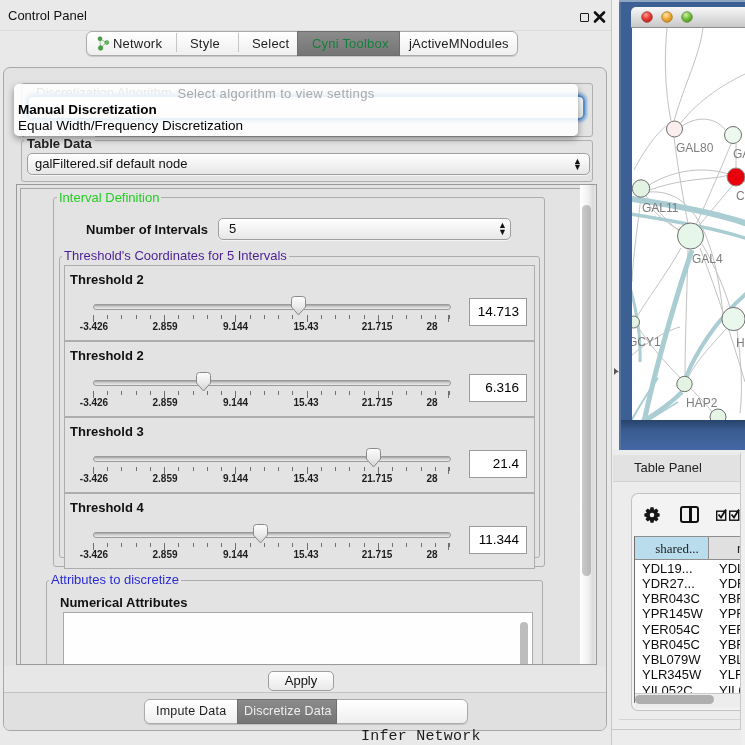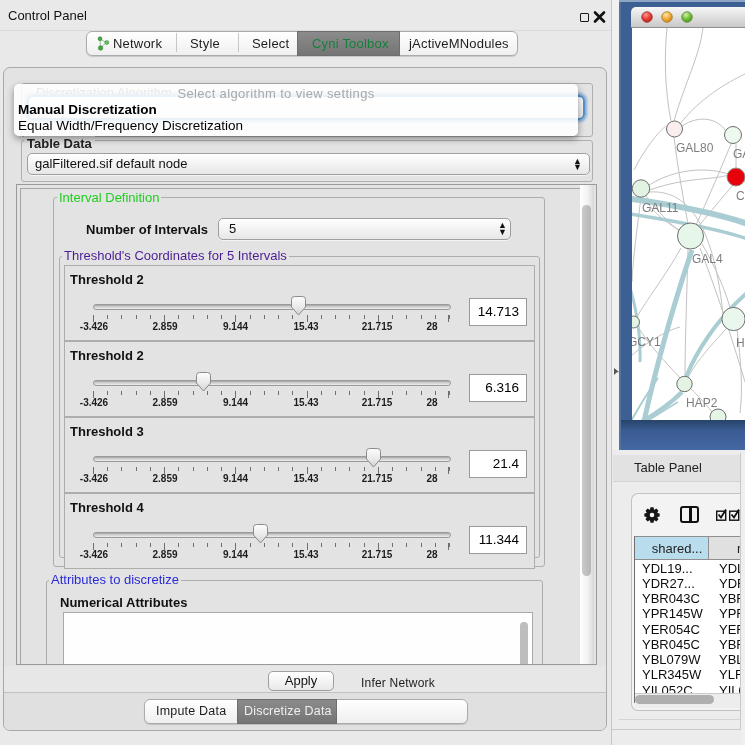--- a/index.html
+++ b/index.html
@@ -204,21 +204,21 @@
 <div class="abs" style="left:582px;top:205px;width:9px;height:371px;background:linear-gradient(90deg,#CACACA,#B6B6B6);border-radius:4.5px;"></div>
 
 <div class="abs" style="left:4px;top:666px;width:602px;height:27px;background:#E7E7E7;"></div>
 <div class="abs" style="left:4px;top:693px;width:602px;height:37px;background:#E0E0E0;border-radius:0 0 6px 6px;"></div>
 <div class="abs" style="left:4px;top:692px;width:602px;height:1px;background:#C2C2C2;"></div>
 <div class="abs" style="left:268px;top:671px;width:66px;height:20px;background:linear-gradient(#FFFFFF,#E9E9E9);border:1px solid #9E9E9E;border-radius:5px;box-sizing:border-box;font-size:13px;color:#111;text-align:center;line-height:18px;">Apply</div>
 <div class="abs seg" style="left:144px;top:699px;width:322px;height:23px;"></div>
 <div class="abs" style="left:237px;top:699px;width:100px;height:25px;background:linear-gradient(#8B8B8B,#757575);border:1px solid #6E6E6E;box-sizing:border-box;"></div>
 <div class="abs segtxt" style="left:156px;top:704px;font-size:12.5px;">Impute Data</div>
 <div class="abs segtxt" style="left:244px;top:704px;color:#EFEFEF;font-size:12.5px;">Discretize Data</div>
-<div class="abs segtxt" style="left:361px;top:676px;font-size:12px;">Infer Network</div>
+<div class="abs segtxt" style="left:361px;top:728px;font-size:15px;font-family:Liberation Mono, monospace;">Infer Network</div>
 
 <div class="abs" style="left:611px;top:0;width:1px;height:745px;background:#C6C6C6;"></div>
 <div class="abs" style="left:612px;top:0;width:7px;height:745px;background:#F1F1F1;"></div>
 <svg class="abs" style="left:613px;top:367px;" width="7" height="9" viewBox="0 0 7 9">
     <path d="M1 8 L1 1 L6 5 L3.5 5.5 Z" fill="#555"></path>
   </svg>
 
 <div class="abs" style="left:14px;top:84px;width:564px;height:52px;background:rgba(255,255,255,0.87);border-radius:5px;box-shadow:0 3px 7px rgba(0,0,0,0.4);"></div>
 <div class="abs" style="left:14px;top:86px;width:524px;text-align:center;font-size:13px;letter-spacing:0.35px;color:#A9A9A9;">Select algorithm to view settings</div>
 <div class="abs" style="left:18px;top:102px;font-size:13.5px;font-weight:bold;color:#000;">Manual Discretization</div>
@@ -326,21 +326,21 @@
         <rect x="0.7" y="2.2" width="9" height="9" stroke-width="1.4"></rect>
         <rect x="13.7" y="2.2" width="9" height="9" stroke-width="1.4"></rect>
         <path d="M2.5,5.5 l2.5,3 L10,0.5" stroke-width="1.8"></path>
         <path d="M15.5,5.5 l2.5,3 L23,0.5" stroke-width="1.8"></path>
       </g>
   </svg>
 
   <div class="abs" style="left:1.5px;top:42px;width:108px;height:166px;border-left:1px solid #6E6E6E;border-top:1px solid #8E8E8E;"></div>
   <div class="abs" style="left:2.5px;top:43px;width:73.5px;height:23px;background:#B9DDED;border-bottom:1px solid #8E8E8E;box-sizing:border-box;"></div>
   <div class="abs" style="left:76px;top:43px;width:34px;height:23px;background:#E0E0E0;border-bottom:1px solid #8E8E8E;border-left:1px solid #8E8E8E;box-sizing:border-box;"></div>
-  <div class="abs" style="left:10px;top:47px;width:70px;text-align:center;font-size:13px;color:#222;">shared...</div>
+  <div class="abs" style="left:10px;top:47px;width:70px;text-align:center;font-size:13px;color:#222;font-family:Liberation Serif, serif;">shared...</div>
   <div class="abs" style="left:105px;top:47px;font-size:13px;color:#222;">n...</div>
   <div class="abs" style="left:2.5px;top:66px;width:107px;height:133px;background:#FFF;overflow:hidden;">
     <div class="abs row" style="left:7.5px;top:0.5px;">YDL19...<br>YDR27...<br>YBR043C<br>YPR145W<br>YER054C<br>YBR045C<br>YBL079W<br>YLR345W<br>YIL052C</div>
     <div class="abs row" style="left:84.5px;top:0.5px;">YDL1<br>YDR2<br>YBR0<br>YPR1<br>YER0<br>YBR0<br>YBL0<br>YLR3<br>YIL0</div>
   </div>
   <div class="abs" style="left:2.5px;top:199px;width:107px;height:14px;background:#EDEDED;border-top:1px solid #CACACA;"></div>
   <div class="abs" style="left:3px;top:201px;width:79px;height:9px;background:#AFAFAF;border-radius:4.5px;"></div>
 </div>
 <div class="abs" style="left:619px;top:719px;width:122px;height:1px;background:#D4D4D4;"></div>
 <div class="abs" style="left:612px;top:729px;width:129px;height:1px;background:#C8C8C8;"></div>

